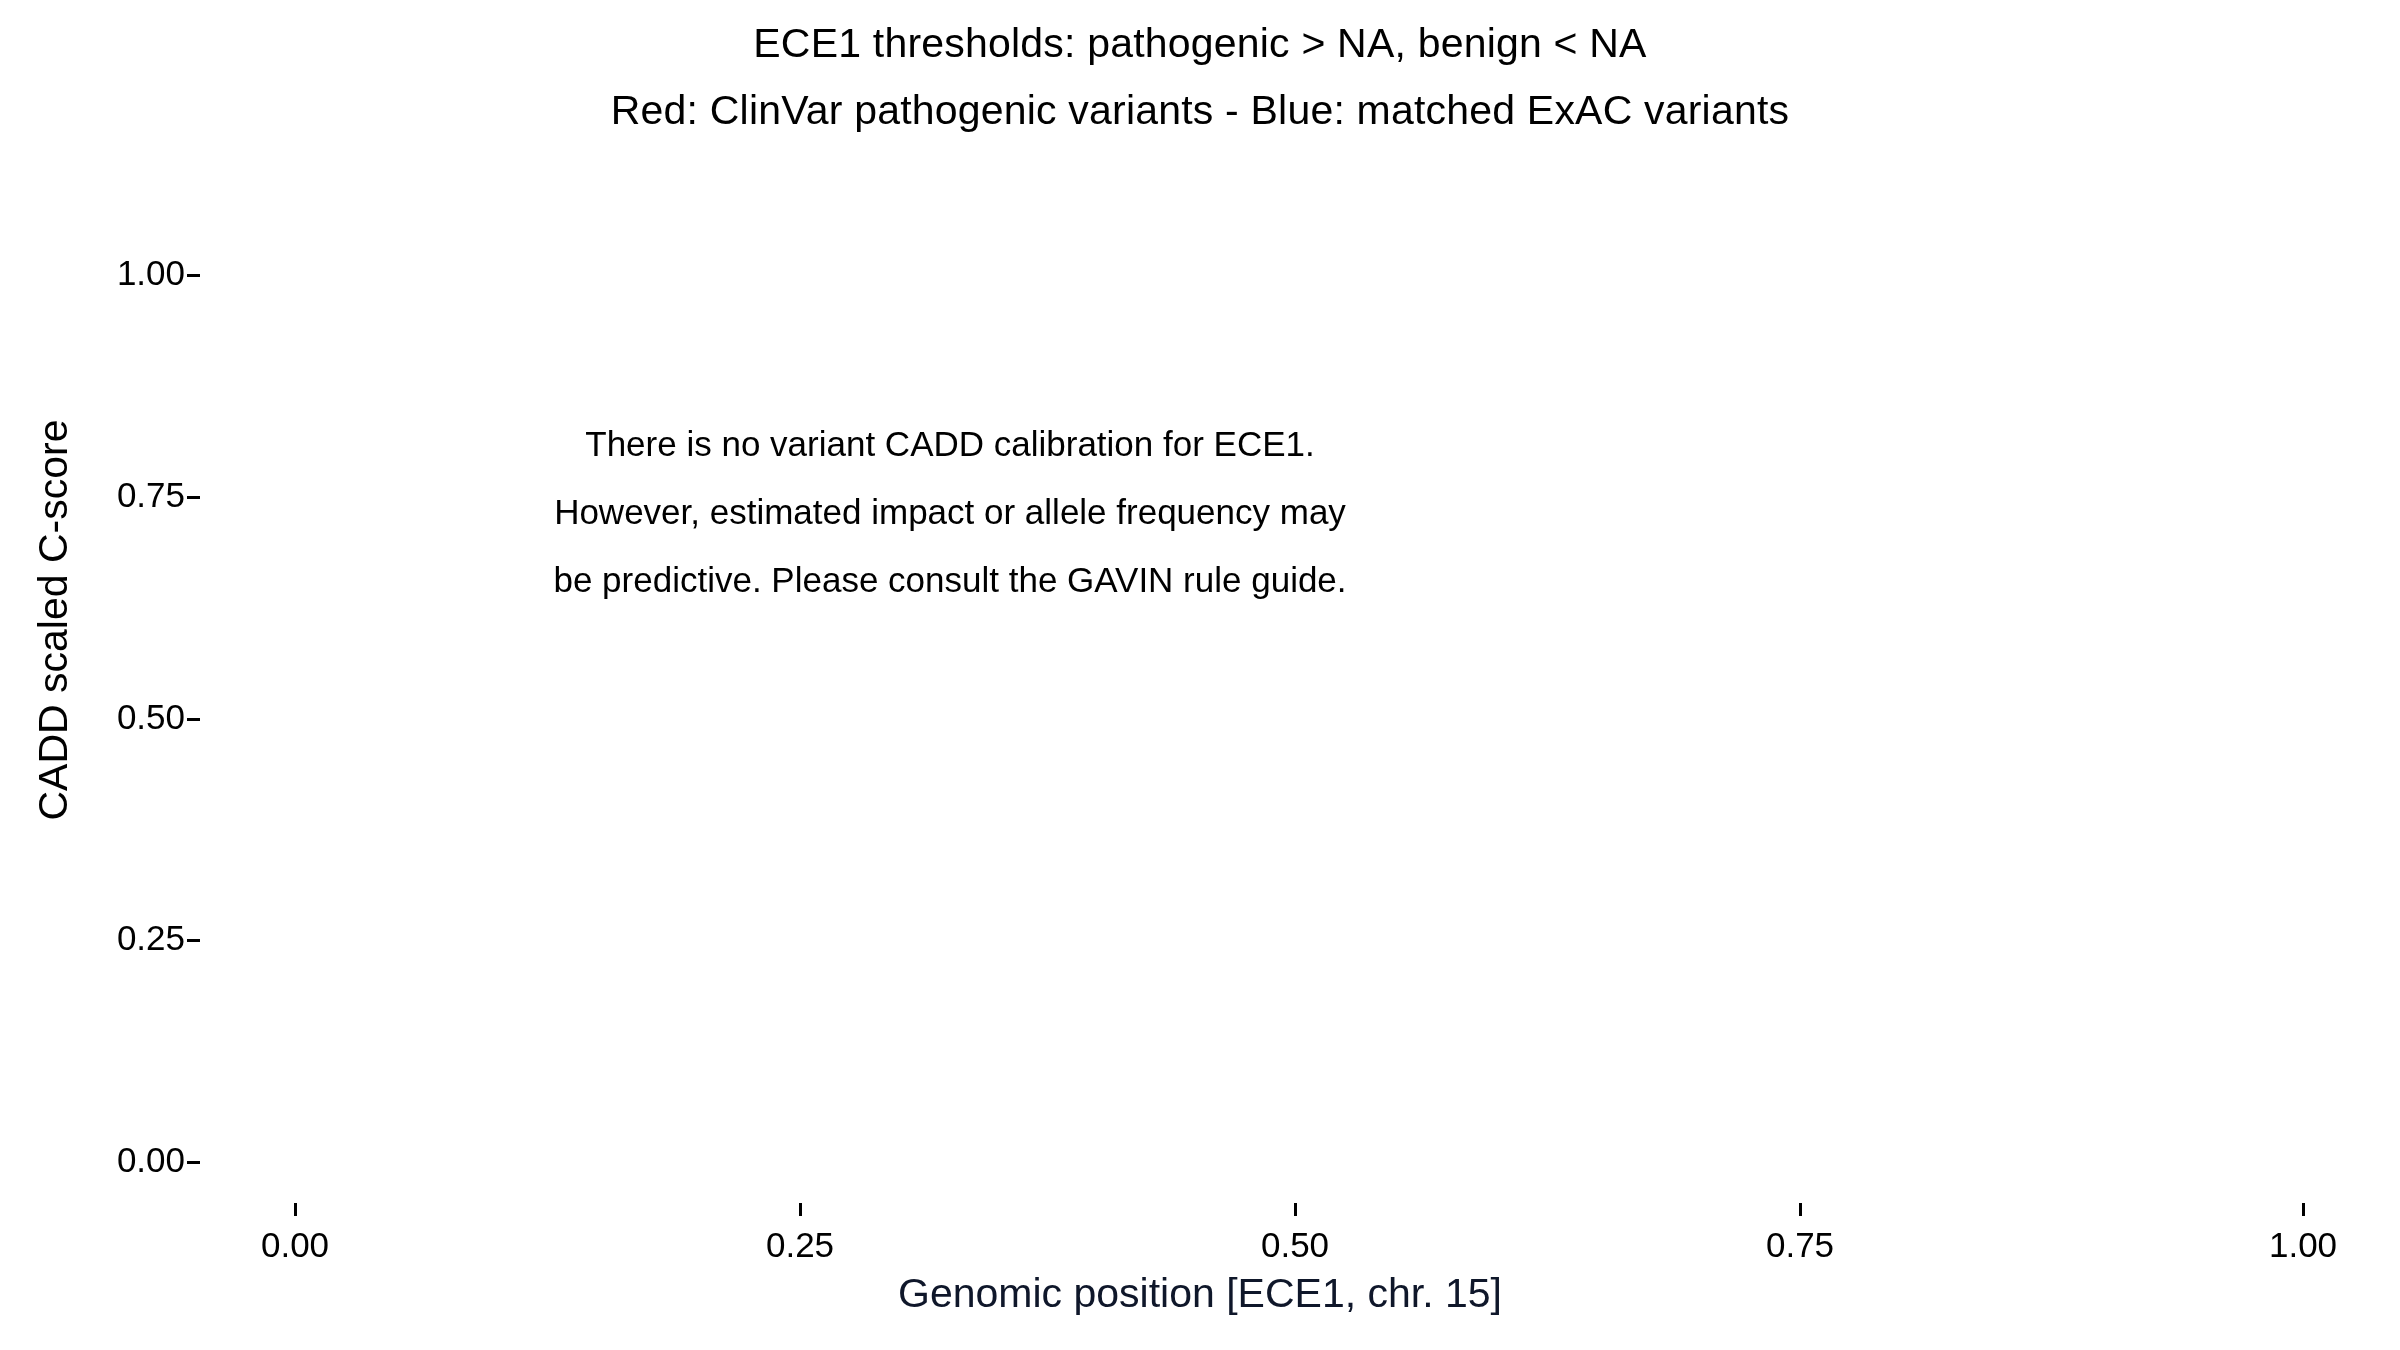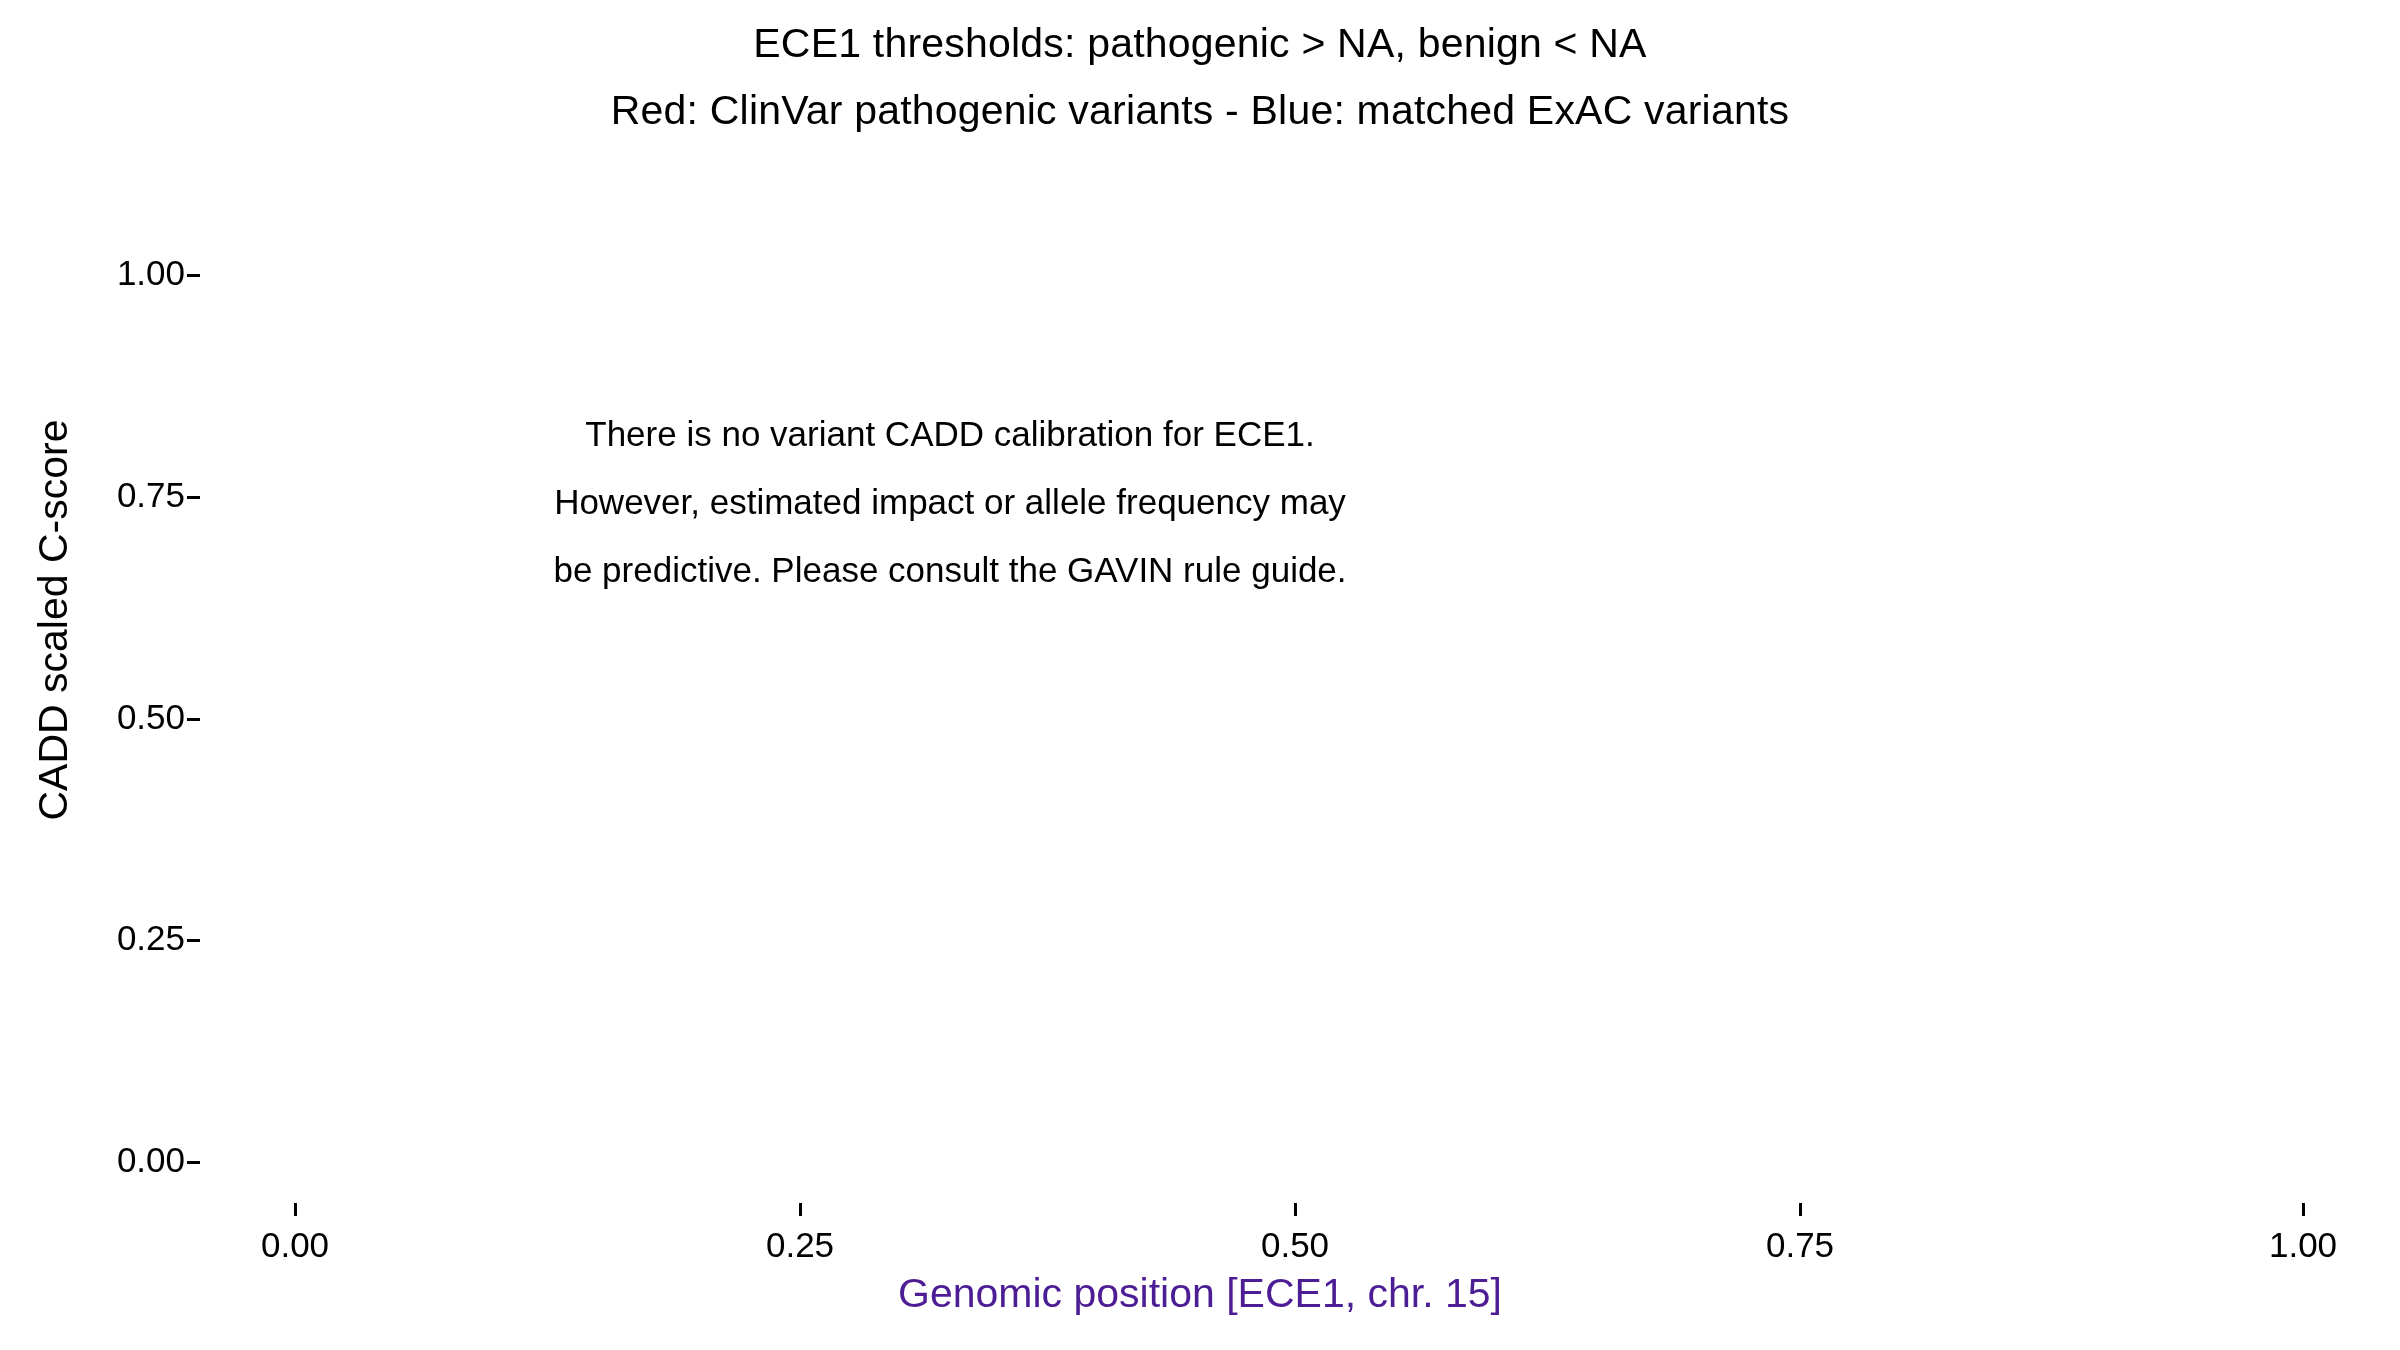--- a/index.html
+++ b/index.html
@@ -48,21 +48,21 @@
     color: #000000;
     white-space: pre;
   }
   .x-axis-title {
     position: absolute;
     left: 0;
     top: 1270px;
     width: 2400px;
     text-align: center;
     font-size: 41px;
-    color: #4c1d95;
+    color: #0f172a;
     white-space: pre;
   }
   
   .y-tick {
     position: absolute;
     right: 0;
     width: 180px;
     text-align: right;
     font-size: 35px;
     color: #000000;
@@ -104,21 +104,21 @@
     top: 1203px;
     width: 3px;
     height: 13px;
     margin-left: -1px;
     background: #000000;
   }
   
   .panel {
     position: absolute;
     left: 200px;
-    top: 210px;
+    top: 220px;
     width: 2190px;
     height: 1000px;
   }
   .annotation {
     position: absolute;
     left: 0;
     top: 190px;
     width: 1500px;
     text-align: center;
   }

